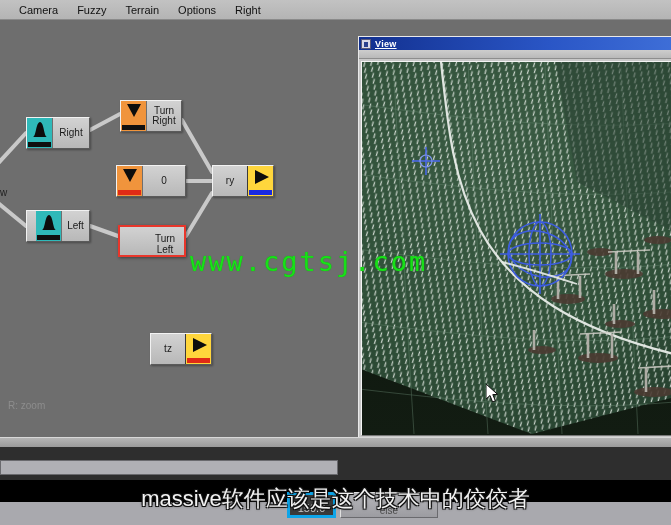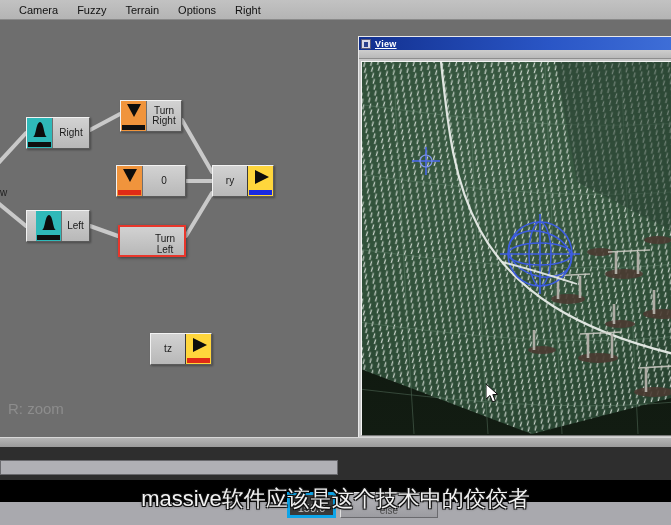--- a/index.html
+++ b/index.html
@@ -128,21 +128,21 @@
     border: 1px solid #f4f4f4;
     border-right-color: #777;
     border-bottom-color: #777;
   }
   #viewport svg { display: block; }
   #cursor { position: absolute; pointer-events: none; }
 
   
   #statusline {
     position: absolute; left: 8px; top: 400px;
-    font-size: 15px; color: #8d8d8d;
+    font-size: 10px; color: #8d8d8d;
   }
   #statusbar {
     position: absolute; left: 0; top: 437px;
     width: 671px; height: 10px;
     background: linear-gradient(#b5b5b5, #9a9a9a);
     border-top: 1px solid #d8d8d8;
   }
 
   
   #watermark {
@@ -449,20 +449,21 @@
 
       <svg id="cursor" style="left:124px; top:322px;" width="14" height="20" viewBox="0 0 14 20">
         <polygon points="0,0 0,15 4,11.5 6.6,18 9.3,16.8 6.8,10.6 11.6,10.4" fill="#ffffff" stroke="#101010" stroke-width="1"></polygon>
       </svg>
     </div>
   </div>
 
   <div id="statusline">R: zoom</div>
   <div id="statusbar"></div>
 
+  <div id="watermark">www.cgtsj.com</div>
 
   <div id="player">
     <div id="track-outer">
       <div id="track-inner"></div>
     </div>
     <div id="blackband"></div>
     <div id="greyband"></div>
   </div>
 
   <div id="numfield">

